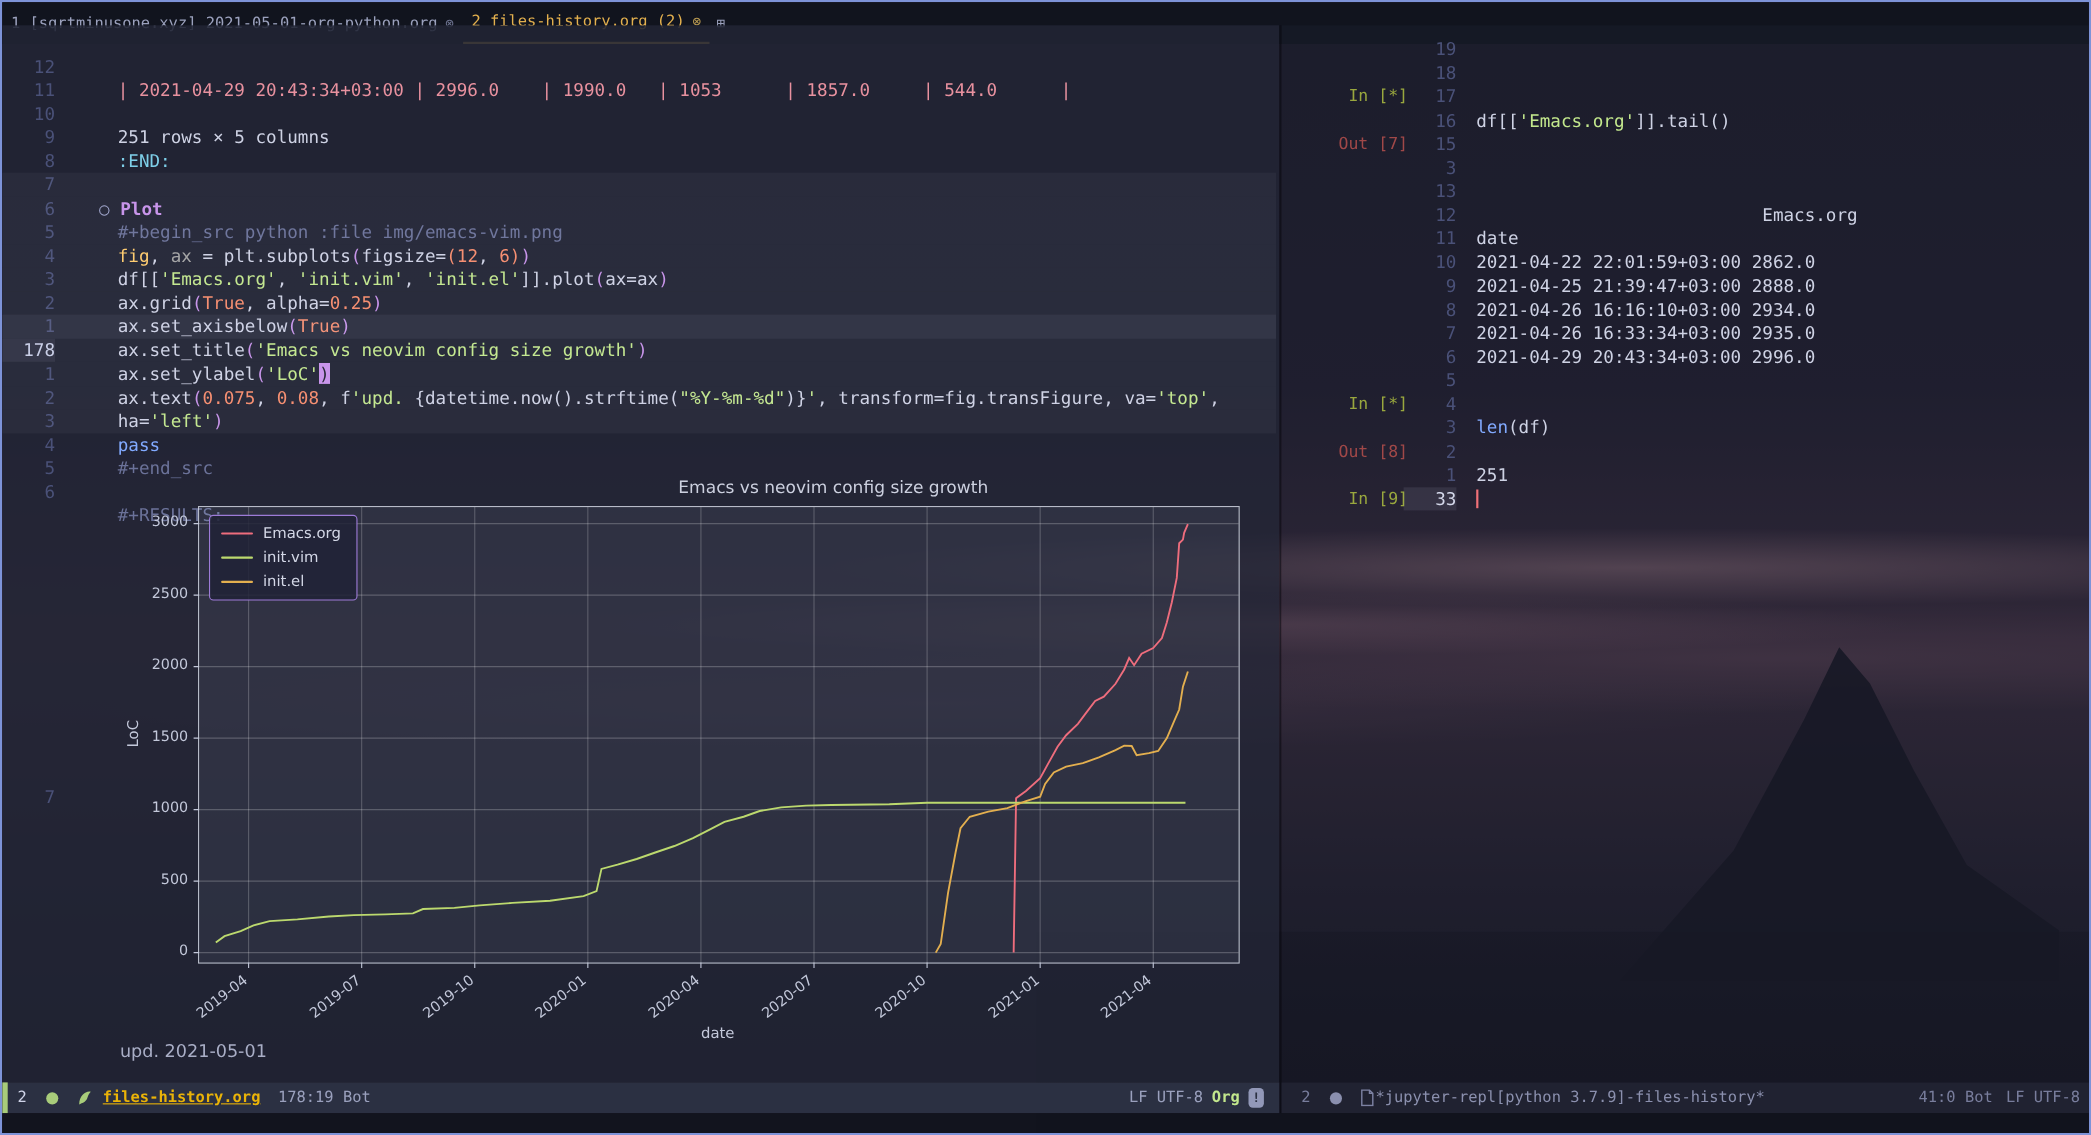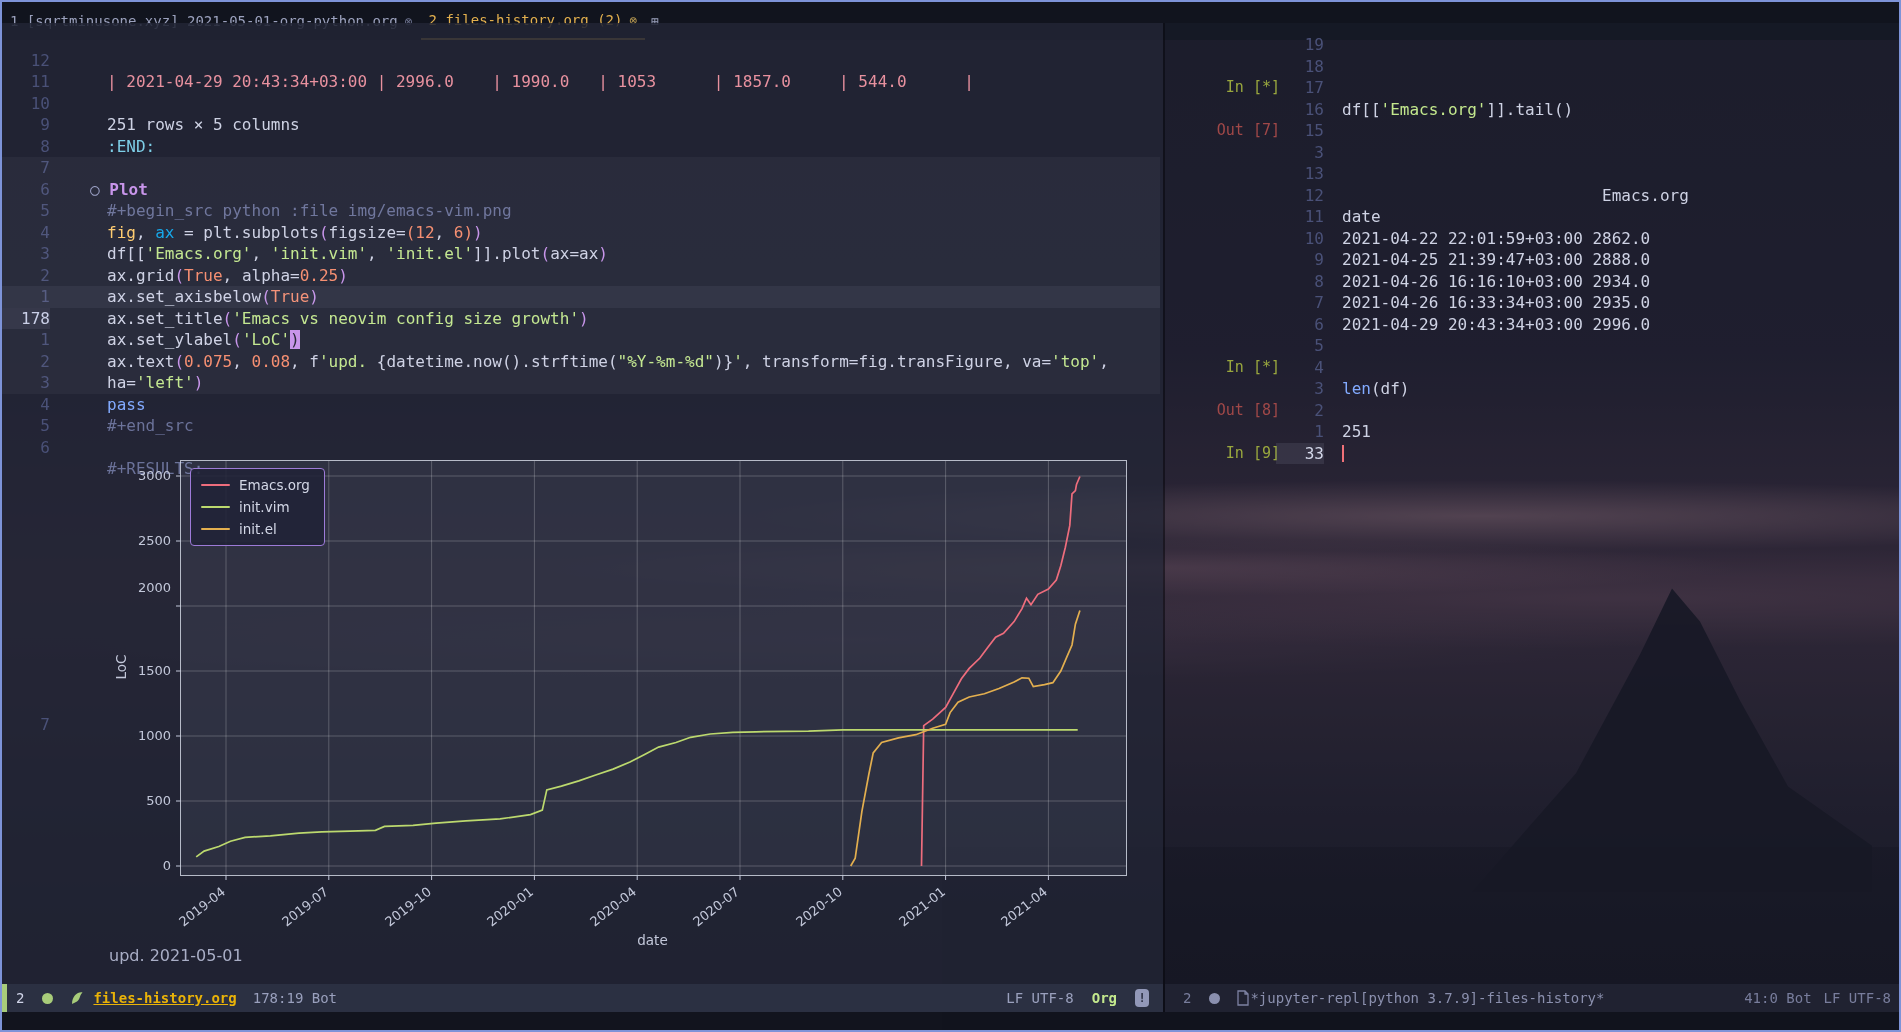--- a/index.html
+++ b/index.html
@@ -31,21 +31,21 @@
   
   .row{position:absolute;height:21.5px;line-height:21.5px;font-size:16px;white-space:pre;}
   .lnum{position:absolute;left:0;width:48px;text-align:right;color:#4a5178;}
   .content{position:absolute;left:105px;color:#ced2e4;}
   .content.heading{left:88px;}
   .blockbg{position:absolute;left:0;width:1158px;background:rgba(222,228,255,.045);}
   .hlline{position:absolute;left:0;width:1158px;background:rgba(222,228,255,.06);}
   .lnum.current{color:#c9cee6;background:rgba(222,228,255,.07);}
   .tok-d{color:#ced2e4;} .tok-cm{color:#6b7299;} .tok-s{color:#c3e88d;}
   .tok-num{color:#f78c6c;} .tok-kw{color:#82aaff;} .tok-v1{color:#ffcb6b;}
-  .tok-v2{color:#0ea5e9;} .tok-p1{color:#c792ea;} .tok-p2{color:#f78c6c;}
+  .tok-v2{color:#a3a3a3;} .tok-p1{color:#c792ea;} .tok-p2{color:#f78c6c;}
   .tok-cy{color:#7ecfe8;} .tok-tbl{color:#e8919f;}
   .tok-hd{color:#c792ea;font-weight:bold;} .tok-bullet{color:#9aa0c6;}
   .tok-cur{background:#c792ea;color:#20222f;}
   
   .repl-margin{position:absolute;left:1170px;width:108px;text-align:right;font-size:15px;}
   .repl-margin.in{color:#99a73e;} .repl-margin.out{color:#a04848;}
   .repl-lnum{position:absolute;left:1274px;width:48px;text-align:right;color:#4a5178;}
   .repl-lnum.current{color:#d4d8ea;background:rgba(222,228,255,.09);}
   .repl-content{position:absolute;left:1340px;color:#ced2e4;}
   .cursor-bar{position:absolute;width:2px;height:17px;background:#f07178;}
@@ -211,20 +211,21 @@
       <span class="repl-content"></span></div>
       <div class="row" style="top:397.5px"><span class="repl-margin out">Out [8]</span><span class="repl-lnum ">2</span>
       <span class="repl-content"><span class="tok-d">251</span></span></div>
       <div class="row" style="top:419px"><span class="repl-lnum ">1</span>
       <span class="repl-content"></span></div>
       <div class="row" style="top:440.5px"><span class="repl-margin in">In [9]</span><span class="repl-lnum current">33</span>
       <span class="repl-content"></span><span class="cursor-bar" style="left:1340px;top:2px;"></span></div>
     </div>
 
   <div class="figure">
+    <div class="fig-title">Emacs vs neovim config size growth</div>
     <div id="plot" class="plot" style="left: 73px; top: 26px; width: 945px; height: 414px;"><svg width="945" height="414" viewBox="0 0 945 414" style="overflow: visible;">
           <line x1="0" x2="945" y1="405" y2="405" stroke="rgba(255,255,255,0.22)"></line>
           <line x1="0" x2="945" y1="340" y2="340" stroke="rgba(255,255,255,0.22)"></line>
           <line x1="0" x2="945" y1="275" y2="275" stroke="rgba(255,255,255,0.22)"></line>
           <line x1="0" x2="945" y1="210" y2="210" stroke="rgba(255,255,255,0.22)"></line>
           <line x1="0" x2="945" y1="145" y2="145" stroke="rgba(255,255,255,0.22)"></line>
           <line x1="0" x2="945" y1="80" y2="80" stroke="rgba(255,255,255,0.22)"></line>
           <line x1="0" x2="945" y1="15" y2="15" stroke="rgba(255,255,255,0.22)"></line>
           <line x1="45" x2="45" y1="0" y2="414" stroke="rgba(255,255,255,0.22)"></line>
           <line x1="147.79999999999998" x2="147.79999999999998" y1="0" y2="414" stroke="rgba(255,255,255,0.22)"></line>
@@ -251,21 +252,21 @@
           <line x1="-5" x2="0" y1="145" y2="145" stroke="#c3c8da"></line>
           <line x1="-5" x2="0" y1="80" y2="80" stroke="#c3c8da"></line>
           <line x1="-5" x2="0" y1="15" y2="15" stroke="#c3c8da"></line>
           <polyline points="740.5,405.0 742.7,264.6 751.7,258.1 764.6,246.4 772.5,232.1 780.4,217.8 788.2,207.4 798.9,197.0 806.7,186.6 814.6,176.2 822.5,172.3 833.1,160.6 841.0,147.6 845.5,137.2 850.0,143.7 856.8,133.3 867.4,128.1 875.3,119.0 879.8,104.7 884.3,86.5 888.8,64.4 891.0,32.9 894.4,29.6 895.5,23.4 898.9,15.5" fill="none" stroke="#ee6d7d" stroke-width="1.7"></polyline>
           <polyline points="15.2,395.9 23.1,390.1 37.8,385.5 49.5,380.3 64.1,376.4 89.4,374.8 118.0,372.2 140.6,370.9 169.2,370.2 194.4,369.3 203.5,365.4 232.1,364.4 255.1,362.1 284.9,359.8 319.1,357.9 349.5,353.6 361.3,349.1 365.8,328.9 380.4,325.1 397.8,319.9 414.7,314.0 432.1,308.1 449.0,301.0 464.1,293.2 477.6,286.1 495.0,281.5 509.6,276.3 529.2,273.0 551.8,271.4 574.8,270.8 627.5,270.1 661.8,268.8 896.7,268.8" fill="none" stroke="#bcd96e" stroke-width="1.7"></polyline>
           <polyline points="669.7,405.0 674.2,397.2 680.9,350.4 687.7,314.0 692.2,291.9 700.6,281.5 717.5,276.9 734.8,273.7 751.7,267.2 764.6,263.3 769.1,251.6 777.0,241.2 788.2,236.0 803.4,232.8 818.0,227.5 833.1,221.0 841.0,216.8 847.8,217.2 852.3,225.6 863.5,223.7 871.9,221.7 879.8,210.0 886.5,194.4 891.0,184.0 894.4,163.2 898.9,149.5" fill="none" stroke="#e3af4f" stroke-width="1.7"></polyline>
         </svg></div>
     <div id="fig-extras">
         <div class="ytick" style="right:994px;top:41px">3000</div>
         <div class="ytick" style="right:994px;top:106px">2500</div>
-        <div class="ytick" style="right:994px;top:153px">2000</div>
+        <div class="ytick" style="right:994px;top:171px">2000</div>
         <div class="ytick" style="right:994px;top:236px">1500</div>
         <div class="ytick" style="right:994px;top:301px">1000</div>
         <div class="ytick" style="right:994px;top:366px">500</div>
         <div class="ytick" style="right:994px;top:431px">0</div>
         <div class="xtick" style="left:46px;top:450px;width:66px;text-align:right">2019-04</div>
         <div class="xtick" style="left:148.79999999999998px;top:450px;width:66px;text-align:right">2019-07</div>
         <div class="xtick" style="left:251.60000000000002px;top:450px;width:66px;text-align:right">2019-10</div>
         <div class="xtick" style="left:354.40000000000003px;top:450px;width:66px;text-align:right">2020-01</div>
         <div class="xtick" style="left:457.20000000000005px;top:450px;width:66px;text-align:right">2020-04</div>
         <div class="xtick" style="left:560px;top:450px;width:66px;text-align:right">2020-07</div>
@@ -298,21 +299,21 @@
     <span class="dot" style="background:#a8cc7a;margin-left:18px;"></span>
     <span style="margin-left:16px;display:inline-flex;">
       <svg width="16" height="16" viewBox="0 0 16 16">
           <path d="M3,14 C3,6 9,1.5 13.5,2.5 C10,6 11.5,9 8,11.5 C6,12.8 4,13.2 3,14 Z" fill="#a8cc7a"></path>
         </svg>
     </span>
     <span class="ml-buffer" style="margin-left:8px;">files-history.org</span>
     <span style="margin-left:16px;color:#9aa0bd;">178:19 Bot</span>
     <span class="spacer"></span>
     <span style="color:#9aa0bd;">LF UTF-8</span>
-    <span class="mode-org" style="margin:0 18px;">Org</span>
+    <span class="mode-org" style="margin:0 8px;">Org</span>
     <span class="badge" style="margin-right:14px;">!</span>
   </div>
   <div class="modeline ml-right">
     <span style="margin-left:18px;">2</span>
     <span class="dot" style="background:#8a8fae;margin-left:18px;"></span>
     <span style="margin-left:16px;display:inline-flex;">
       <svg width="14" height="16" viewBox="0 0 14 16">
           <path d="M2,1 h7 l3,3 v11 h-10 Z M9,1 v3 h3" fill="none" stroke="#7d82a3" stroke-width="1.3"></path>
         </svg>
     </span>

